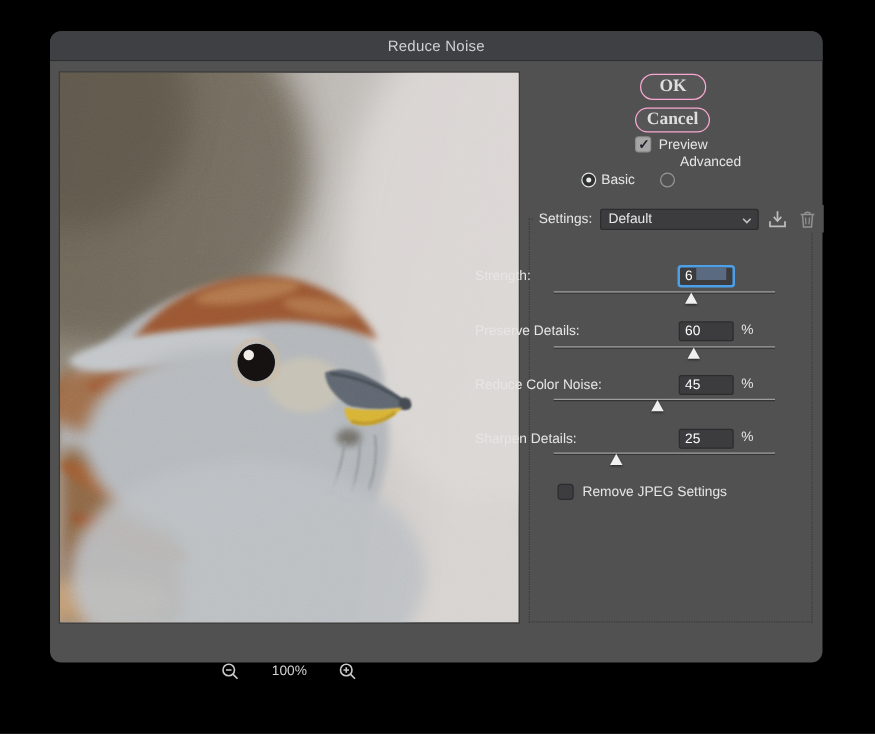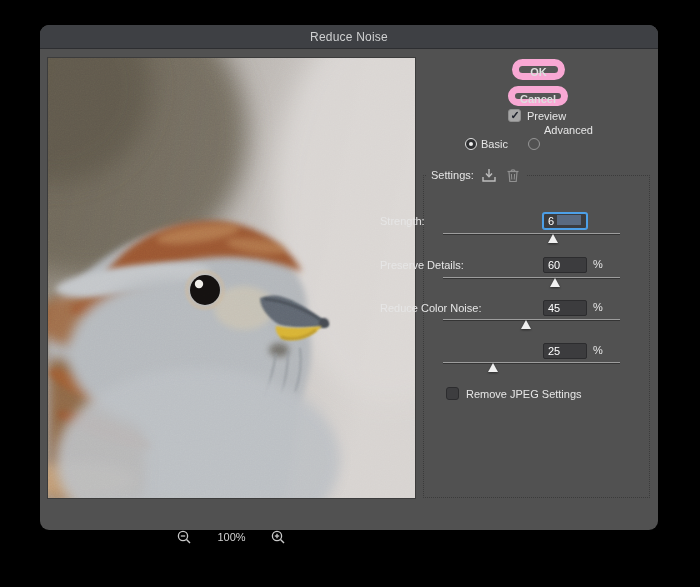--- a/index.html
+++ b/index.html
@@ -13,23 +13,23 @@
             display:flex;align-items:center;justify-content:center;}
   .title{font-size:12px;font-weight:normal;color:#cfd0d1;letter-spacing:.2px;}
   .photo{position:absolute;left:8px;top:33px;width:367px;height:440px;overflow:hidden;
          box-shadow:0 0 0 1px rgba(0,0,0,.25);}
   .photo svg{display:block;}
   .zoom-bar{position:absolute;left:8px;top:481px;width:367px;height:22px;
             display:flex;align-items:center;justify-content:center;gap:22px;margin-top:20px;}
   .zoom-btn{background:none;border:none;padding:0;width:18px;height:18px;cursor:pointer;
             display:flex;align-items:center;justify-content:center;}
   .zoom-level{font-size:11px;color:#d2d2d2;min-width:32px;text-align:center;}
-  .pill{position:absolute;background:rgba(255,255,255,.03);border:7px solid #f9a8d4;
-        border-radius:11px;color:#dedede;font-size:11px;font-weight:600;
-        font-family:Liberation Sans, sans-serif;cursor:pointer;padding:0;}
+  .pill{position:absolute;background:rgba(255,255,255,.03);border:1px solid #f9a8d4;
+        border-radius:11px;color:#dedede;font-size:14px;font-weight:600;
+        font-family:Liberation Serif, serif;cursor:pointer;padding:0;}
   .btn-ok{left:472px;top:34px;width:53px;height:21px;}
   .btn-cancel{left:468px;top:61px;width:60px;height:20px;}
   .lbl{font-size:11px;color:#e6e6e6;}
   .cb{position:absolute;width:13px;height:13px;border-radius:3px;background:#3d3d3f;
       border:1px solid #2c2c2e;box-sizing:border-box;cursor:pointer;}
   .cb.checked{background:#a6a6a6;border-color:#8f8f8f;}
   .cb.checked::after{content:"\2713";position:absolute;left:1.5px;top:-1.5px;font-size:11px;
       font-weight:bold;color:#20242e;}
   .preview-cb{left:468px;top:84px;}
   .preview-lbl{position:absolute;left:487px;top:85px;}
@@ -181,20 +181,26 @@
 
     <span class="radio r-basic selected"></span>
     <span class="lbl r-basic-lbl">Basic</span>
     <span class="radio r-adv"></span>
     <span class="lbl r-adv-lbl">Advanced</span>
 
     <div class="groupbox"></div>
 
     <div class="settings-row">
       <span class="lbl">Settings:</span>
+      <div class="dropdown">
+        <span class="dval">Default</span>
+        <svg width="9" height="9" viewBox="0 0 9 9">
+          <path d="M1.5,3 L4.5,6 L7.5,3" fill="none" stroke="#c4c4c4" stroke-width="1.3"></path>
+        </svg>
+      </div>
       <button class="icon-btn">
         <svg width="16" height="15" viewBox="0 0 16 15">
           <line x1="8" y1="1" x2="8" y2="8" stroke="#bdbdbd" stroke-width="1.4"></line>
           <path d="M5,5.5 L8,8.8 L11,5.5" fill="none" stroke="#bdbdbd" stroke-width="1.4"></path>
           <path d="M2,9 L2,13 L14,13 L14,9" fill="none" stroke="#bdbdbd" stroke-width="1.4"></path>
         </svg>
       </button>
       <button class="icon-btn">
         <svg width="14" height="15" viewBox="0 0 14 15">
           <path d="M3,4 L3.8,13.5 L10.2,13.5 L11,4" fill="none" stroke="#919191" stroke-width="1.2"></path>
@@ -230,20 +236,21 @@
       <span class="lbl slabel">Reduce Color Noise:</span>
       <span class="field"><span>45</span></span>
       <span class="lbl suffix">%</span>
     </div>
     <div class="slider" style="top:290px">
       <div class="strack"></div>
       <div class="thumb" style="left: calc(47% - 5px);"></div>
     </div>
 
     <div class="srow" style="top:318px">
+      <span class="lbl slabel">Sharpen Details:</span>
       <span class="field"><span>25</span></span>
       <span class="lbl suffix">%</span>
     </div>
     <div class="slider" style="top:333px">
       <div class="strack"></div>
       <div class="thumb" style="left: calc(28% - 5px);"></div>
     </div>
 
     <span class="cb jpeg-cb"></span>
     <span class="lbl jpeg-lbl">Remove JPEG Settings</span>

